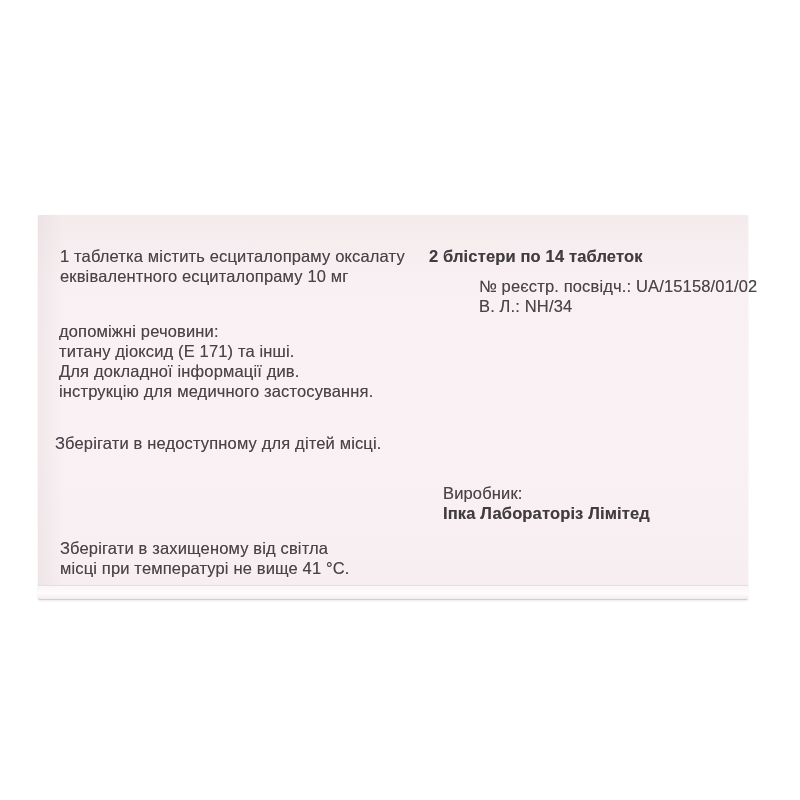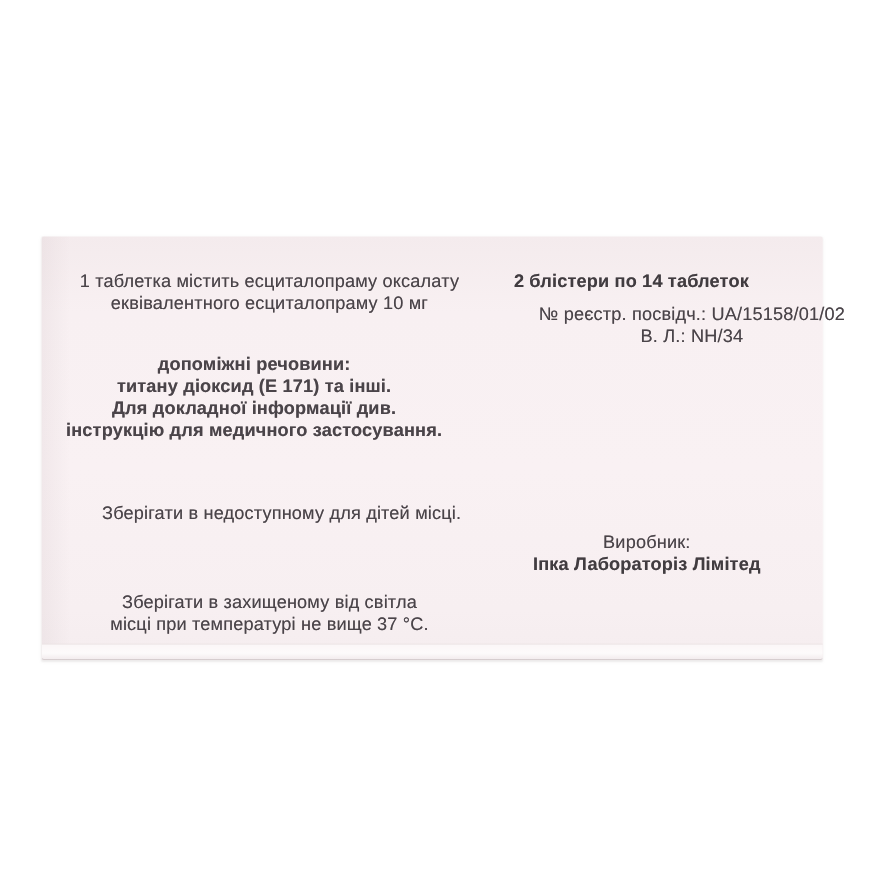--- a/index.html
+++ b/index.html
@@ -7,21 +7,20 @@
     padding: 0;
     background: #ffffff;
   }
   .photo {
     position: relative;
     width: 800px;
     height: 800px;
     background: #ffffff;
     overflow: hidden;
     font-family: "Liberation Sans", sans-serif;
-    text-align: center;
   }
   .carton {
     position: absolute;
     left: 38px;
     top: 215px;
     width: 710px;
     height: 385px;
     background: linear-gradient(180deg, #f4ebed 0%, #f8f0f2 18%, #f9f1f3 55%, #f7eff1 88%, #f5edef 100%);
     border-radius: 2px;
     box-shadow: 0 1px 2px rgba(180,170,172,0.25);
@@ -54,22 +53,22 @@
     color: #4a4449;
     letter-spacing: 0.15px;
     text-shadow: 0 0 0.6px rgba(74,68,73,0.55);
   }
   .bold {
     font-weight: 700;
     color: #413c40;
   }
   
   .pos-composition   { left: 22px;  top: 31px;  width: 370px; }
-  .pos-excipients    { left: 8px;  top: 106px; width: 370px; font-weight: bold; }
-  .pos-keepaway      { left: 28px;  top: 218px; width: 380px; margin-top: 24px; }
+  .pos-excipients    { left: 21px;  top: 106px; width: 370px; }
+  .pos-keepaway      { left: 17px;  top: 218px; width: 380px; }
   .pos-prescription  { left: 22px;  top: 268px; width: 370px; }
   .pos-storage       { left: 22px;  top: 323px; width: 370px; }
   .pos-packsize      { left: 391px; top: 31px;  width: 290px; }
   .pos-registration  { left: 405px; top: 61px;  width: 300px; margin-left: 36px; }
   .pos-mfr-label     { left: 405px; top: 268px; width: 290px; }
   .pos-mfr-name      { left: 405px; top: 288px; width: 290px; }
   .pos-mfr-address   { left: 405px; top: 308px; width: 290px; }
 </style>
 </head>
 <body>
@@ -82,21 +81,21 @@
 
     <div class="txt pos-excipients">допоміжні речовини:
 титану діоксид (Е 171) та інші.
 Для докладної інформації див.
 інструкцію для медичного застосування.</div>
 
     <div class="txt pos-keepaway">Зберігати в недоступному для дітей місці.</div>
 
 
     <div class="txt pos-storage">Зберігати в захищеному від світла
-місці при температурі не вище 37 °С.</div>
+місці при температурі не вище 41 °С.</div>
 
     <div class="txt bold pos-packsize">2 блістери по 14 таблеток</div>
 
     <div class="txt pos-registration">№ реєстр. посвідч.: UA/15158/01/02
 В. Л.: NH/34</div>
 
     <div class="txt pos-mfr-label">Виробник:</div>
 
     <div class="txt bold pos-mfr-name">Іпка Лабораторіз Лімітед</div>
 

